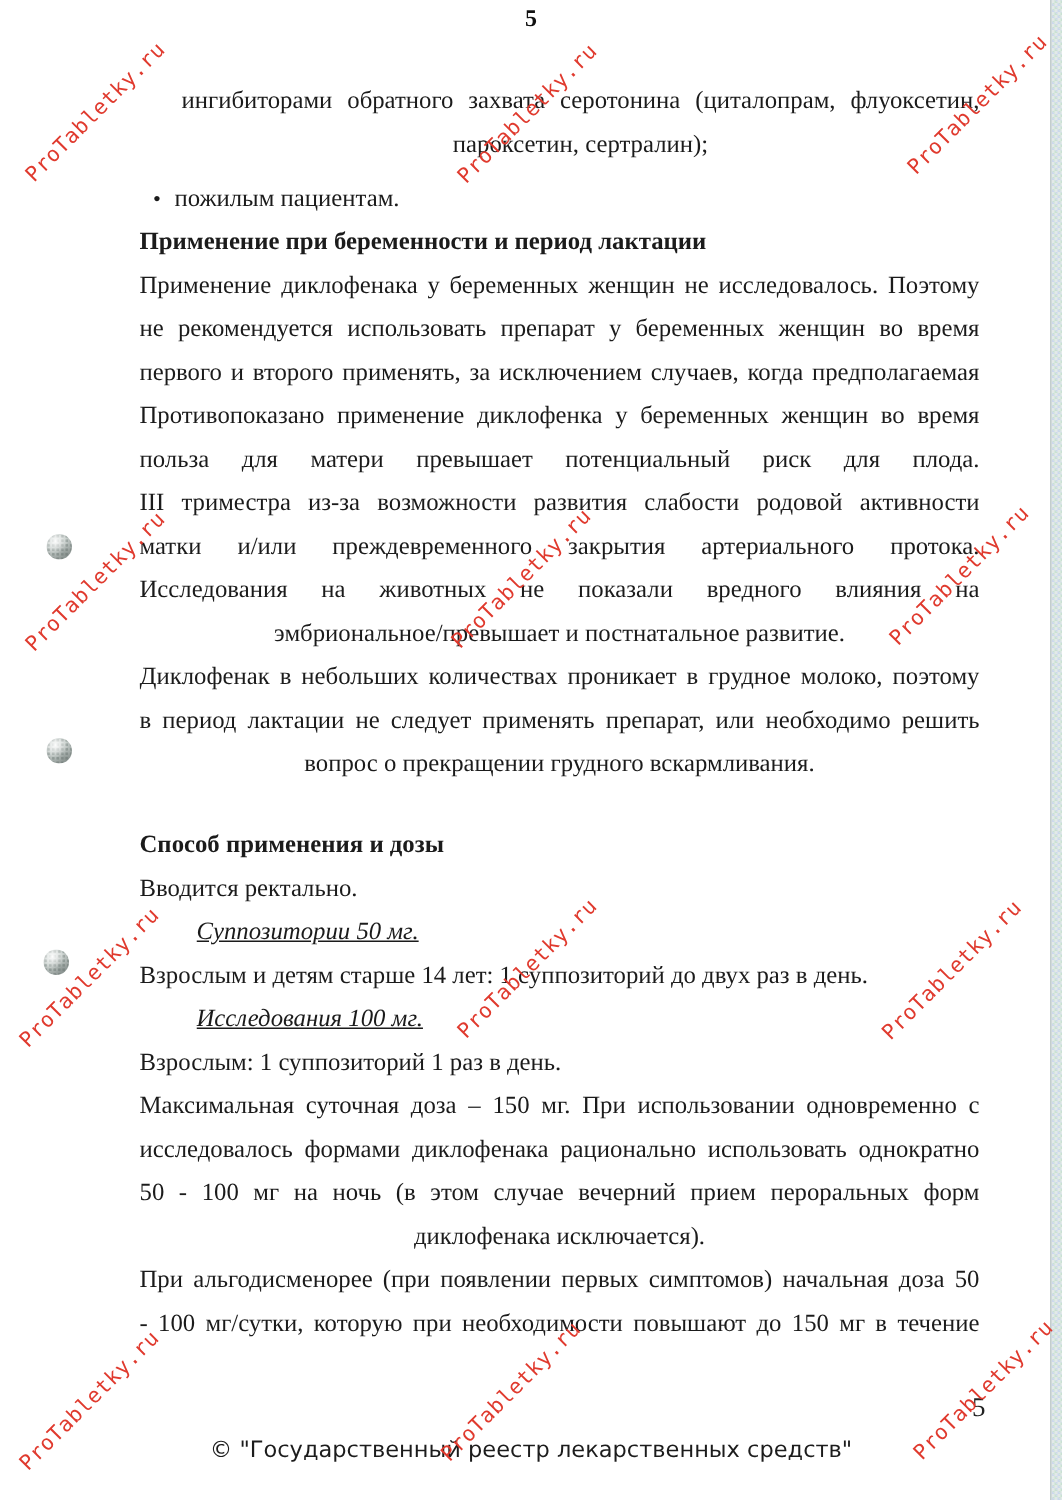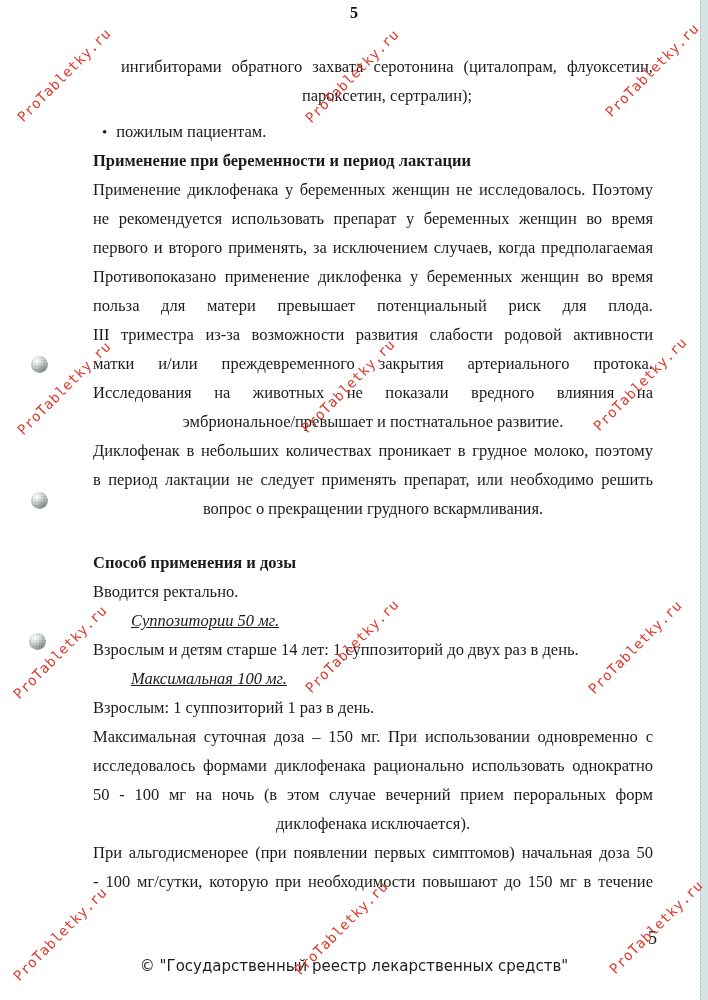--- a/index.html
+++ b/index.html
@@ -101,21 +101,21 @@
 
     <div class="line jl">Диклофенак в небольших количествах проникает в грудное молоко, поэтому</div>
     <div class="line jl">в период лактации не следует применять препарат, или необходимо решить</div>
     <div class="line ll">вопрос о прекращении грудного вскармливания.</div>
 
     <div class="line pl heading h2x">Способ применения и дозы</div>
 
     <div class="line pl">Вводится ректально.</div>
     <div class="line pl subhead">Суппозитории 50 мг.</div>
     <div class="line pl">Взрослым и детям старше 14 лет: 1 суппозиторий до двух раз в день.</div>
-    <div class="line pl subhead">Максимальная 100 мг.</div>
+    <div class="line pl subhead">Исследования 100 мг.</div>
     <div class="line pl">Взрослым: 1 суппозиторий 1 раз в день.</div>
 
     <div class="line jl">Максимальная суточная доза – 150 мг. При использовании одновременно с</div>
     <div class="line jl">исследовалось формами диклофенака рационально использовать однократно</div>
     <div class="line jl">50 - 100 мг на ночь (в этом случае вечерний прием пероральных форм</div>
     <div class="line ll">диклофенака исключается).</div>
 
     <div class="line jl">При альгодисменорее (при появлении первых симптомов) начальная доза 50</div>
     <div class="line jl">- 100 мг/сутки, которую при необходимости повышают до 150 мг в течение</div>
 

